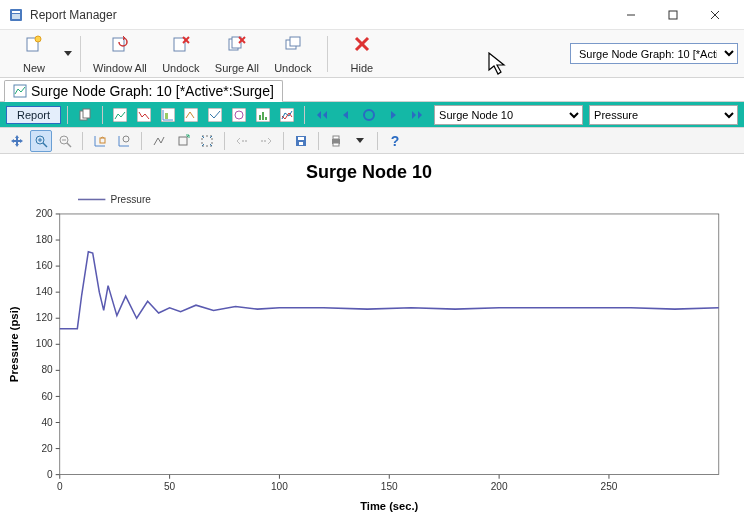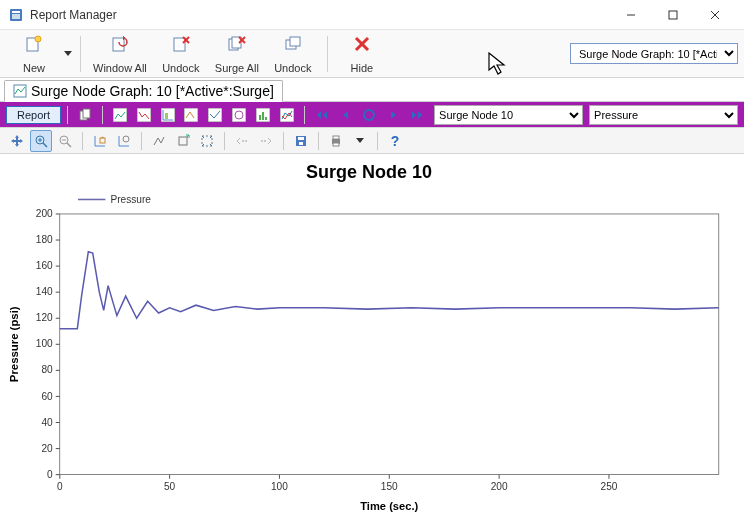--- a/index.html
+++ b/index.html
@@ -22,21 +22,21 @@
 
 .toolbar-right { margin-left: auto; display: flex; align-items: center; }
 .topsel { font-size: 11px; border: 1px solid #7a99c9; background: #fff; height: 21px; width: 168px; padding: 0 4px; }
 
 
 .tabstrip { height: 24px; background: #fff; border-bottom: 1px solid #d0d0d0; display: flex; align-items: end; padding: 0 4px; gap: 2px; }
 .doctab { display: flex; align-items: center; gap: 4px; border: 1px solid #b5b5b5; border-bottom: 1px solid #fff; background: #fff; padding: 2px 8px; font-size: 14px; position: relative; bottom: -1px; border-radius: 2px 2px 0 0; }
 .doctab .tabicon { width: 14px; height: 14px; }
 
 
-.row2 { height: 26px; background: #a21caf; border-bottom: 1px solid #d5d5d5; display: flex; align-items: center; padding: 0 6px; gap: 2px; }
+.row2 { height: 26px; background: #14b8a6; border-bottom: 1px solid #d5d5d5; display: flex; align-items: center; padding: 0 6px; gap: 2px; }
 .row2 .sep { width: 1px; height: 18px; background: #c8c8c8; margin: 0 4px; }
 .smbtn { width: 22px; height: 22px; display: flex; align-items: center; justify-content: center; cursor: pointer; border-radius: 2px; }
 .navbtn svg { width: 14px; height: 14px; }
 .reportbtn { border: 1px solid #2a6bc2; background: #e4eefb; padding: 2px 10px; font-size: 11px; cursor: pointer; color: #123; }
 .nodesel, .propsel { font-size: 11px; border: 1px solid #aaa; background: #fff; height: 20px; }
 .nodesel { width: 150px; margin-left: 4px; }
 .propsel { width: 150px; margin-left: 4px; }
 
 .row3 { height: 26px; background: #f5f5f5; border-bottom: 1px solid #d5d5d5; display: flex; align-items: center; padding: 0 6px; gap: 2px; }
 .row3 .sep { width: 1px; height: 18px; background: #c8c8c8; margin: 0 4px; }

